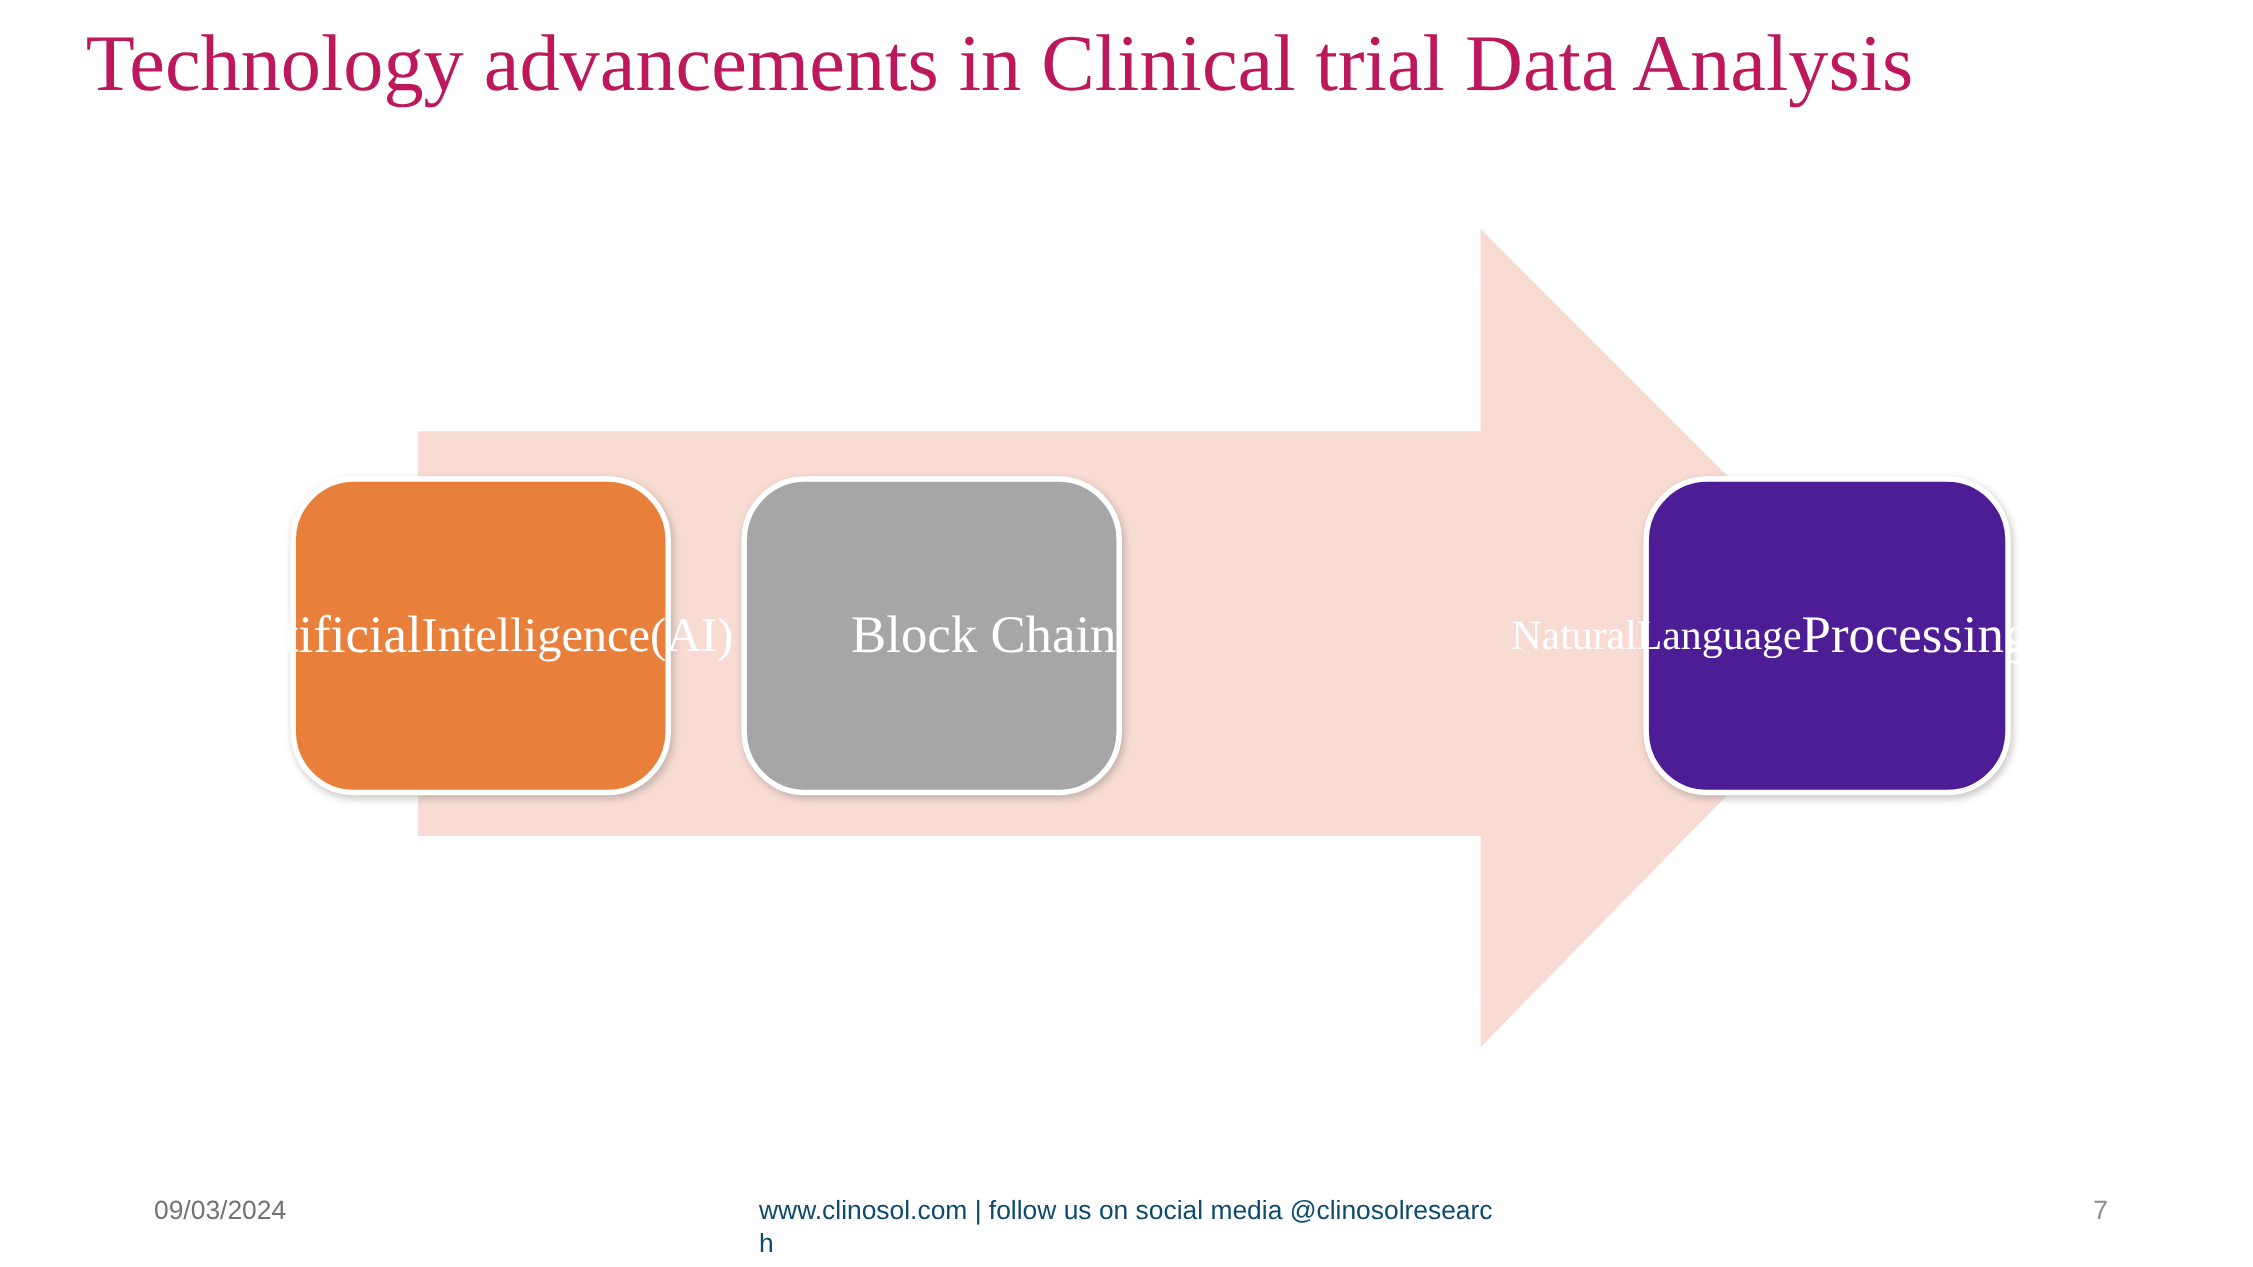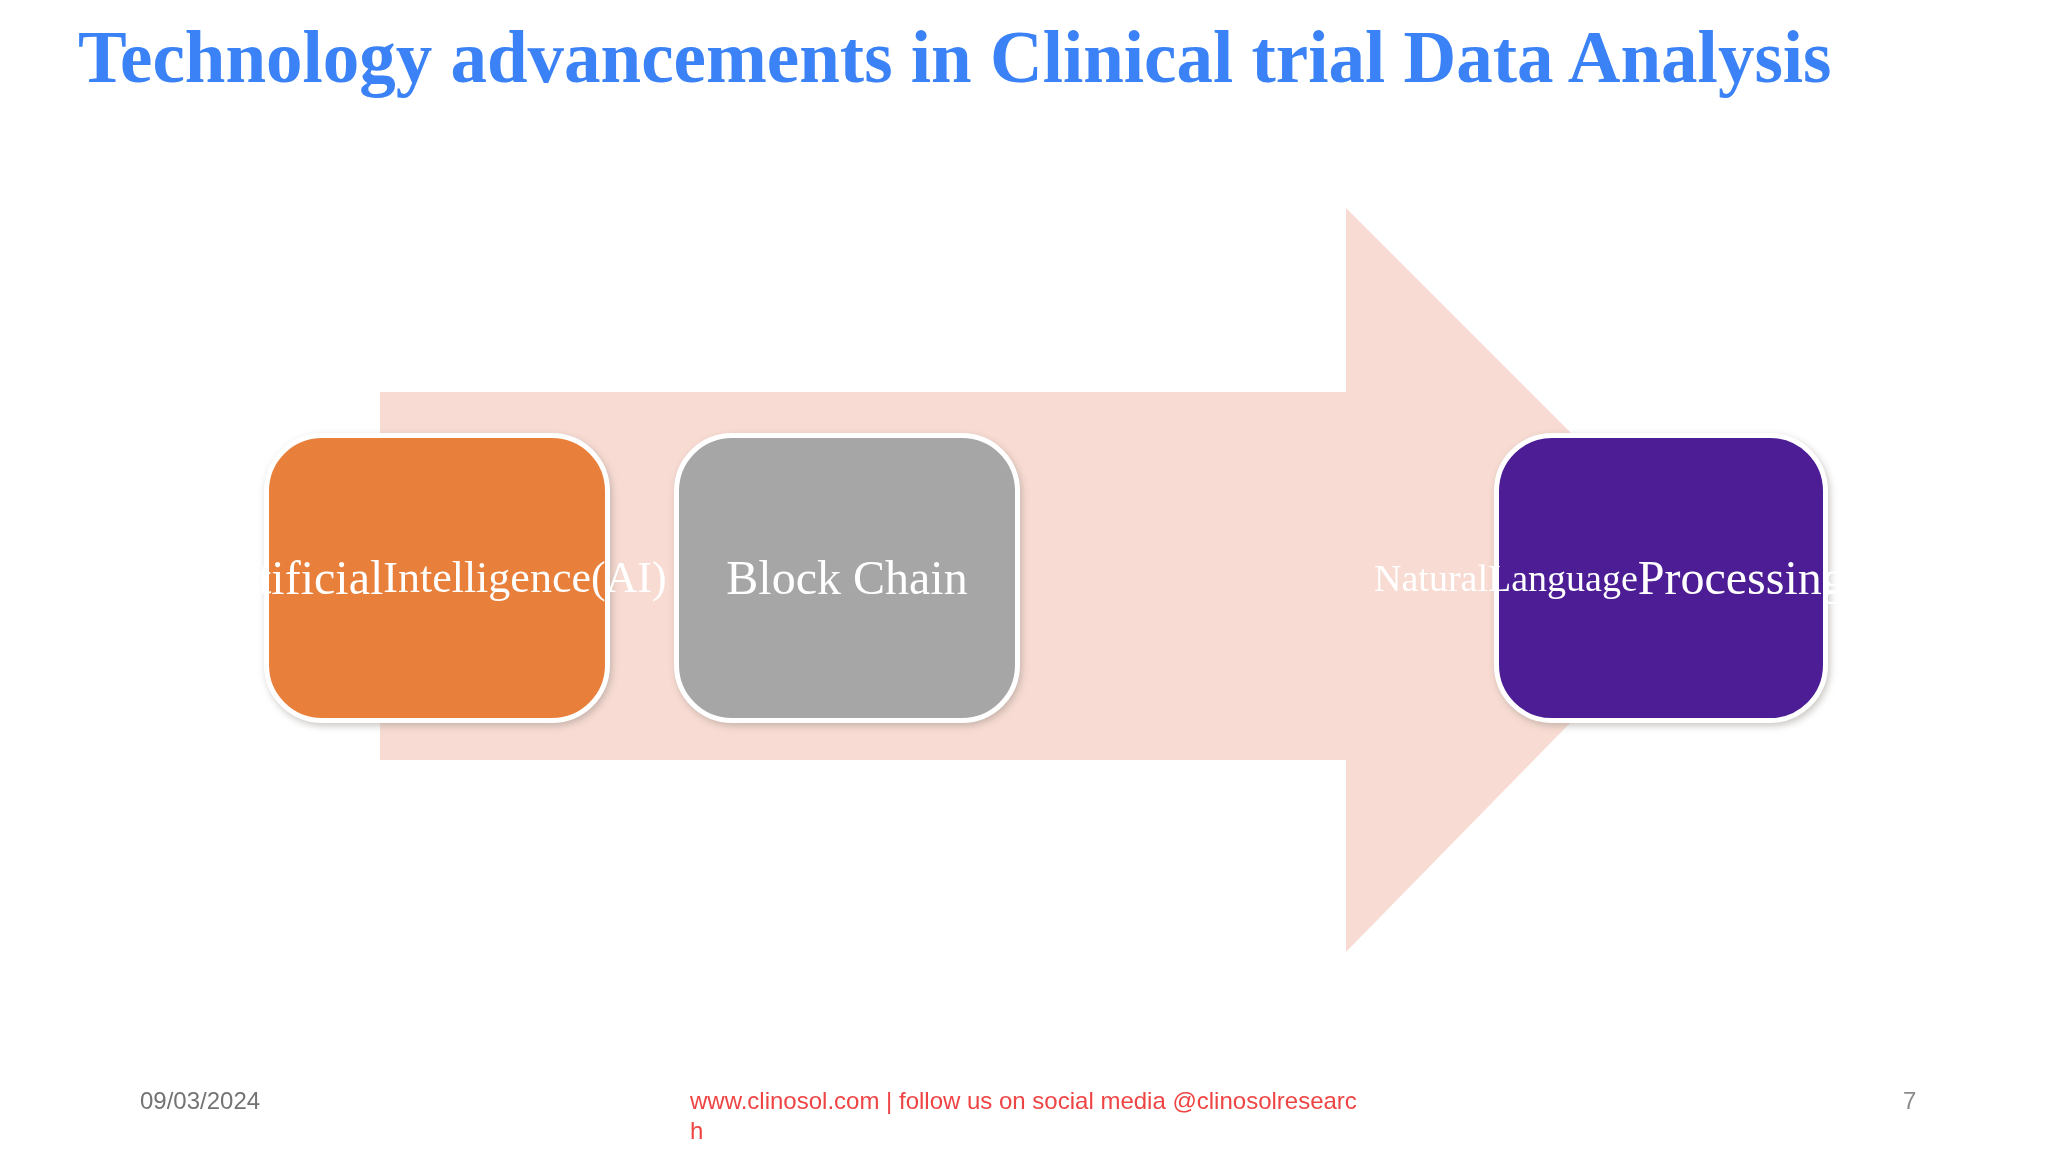--- a/index.html
+++ b/index.html
@@ -31,21 +31,21 @@
     box-sizing:border-box;
     border:5px solid #ffffff;
     border-radius:58px;
     box-shadow:2px 3px 7px rgba(140,130,125,0.45);
     display:flex;flex-direction:row;
     align-items:center;justify-content:center;
     color:#ffffff;text-align:center;
     line-height:1.12;
   }
   .s1{left:264px;width:346px;}
-  .s2{left:674px;width:346px;}
+  .s2{left:674px;width:346px;justify-content:flex-end;}
   .s3{left:1086px;width:339px;}
   .s4{left:1494px;width:334px;}
   .t48{font-size:48px;}
   .t44{font-size:44px;}
   .t40{font-size:40px;}
   .t38{font-size:38px;}
   
   .footer{
     position:absolute;
     font-family:"Liberation Sans", sans-serif;
@@ -54,21 +54,21 @@
   }
   #f-date{left:140px;top:1086px;}
   #f-center{left:690px;top:1086px;width:676px;word-break:break-all;}
   #f-page{left:1903px;top:1086px;}
 </style>
 </head>
 <body>
 
 <div id="slide">
 
-  <div class="title" style="color: #3b82f6; font-weight: bold;">Technology advancements in Clinical trial Data Analysis</div>
+  <div class="title" style="color: #be185d;">Technology advancements in Clinical trial Data Analysis</div>
 
   <svg class="arrow-svg" viewBox="0 0 1334 744" preserveAspectRatio="none">
     <polygon points="0,184 966,184 966,0 1334,368 966,744 966,552 0,552" style="fill: rgb(248, 220, 211);"></polygon>
   </svg>
 
   <div class="step s1" style="background-color: rgb(232, 128, 60);">
     <div class="t48">Artificial</div>
     <div class="t44">Intelligence</div>
     <div class="t44">(AI)</div>
   </div>
@@ -80,17 +80,17 @@
 
   <div class="step s4" style="background-color: #4c1d95;">
     <div class="t38">Natural</div>
     <div class="t38">Language</div>
     <div class="t48">Processing</div>
     <div class="t40">(NLP)</div>
   </div>
 
   <div class="footer" id="f-date" style="color: #737373;">09/03/2024</div>
 
-  <div class="footer" id="f-center" style="color: #ef4444;">www.clinosol.com | follow us on social media @clinosolresearch</div>
+  <div class="footer" id="f-center" style="color: #0c4a6e;">www.clinosol.com | follow us on social media @clinosolresearch</div>
 
   <div class="footer" id="f-page" style="color: rgb(139, 139, 139);">7</div>
 
 </div>
 
 </body></html>

